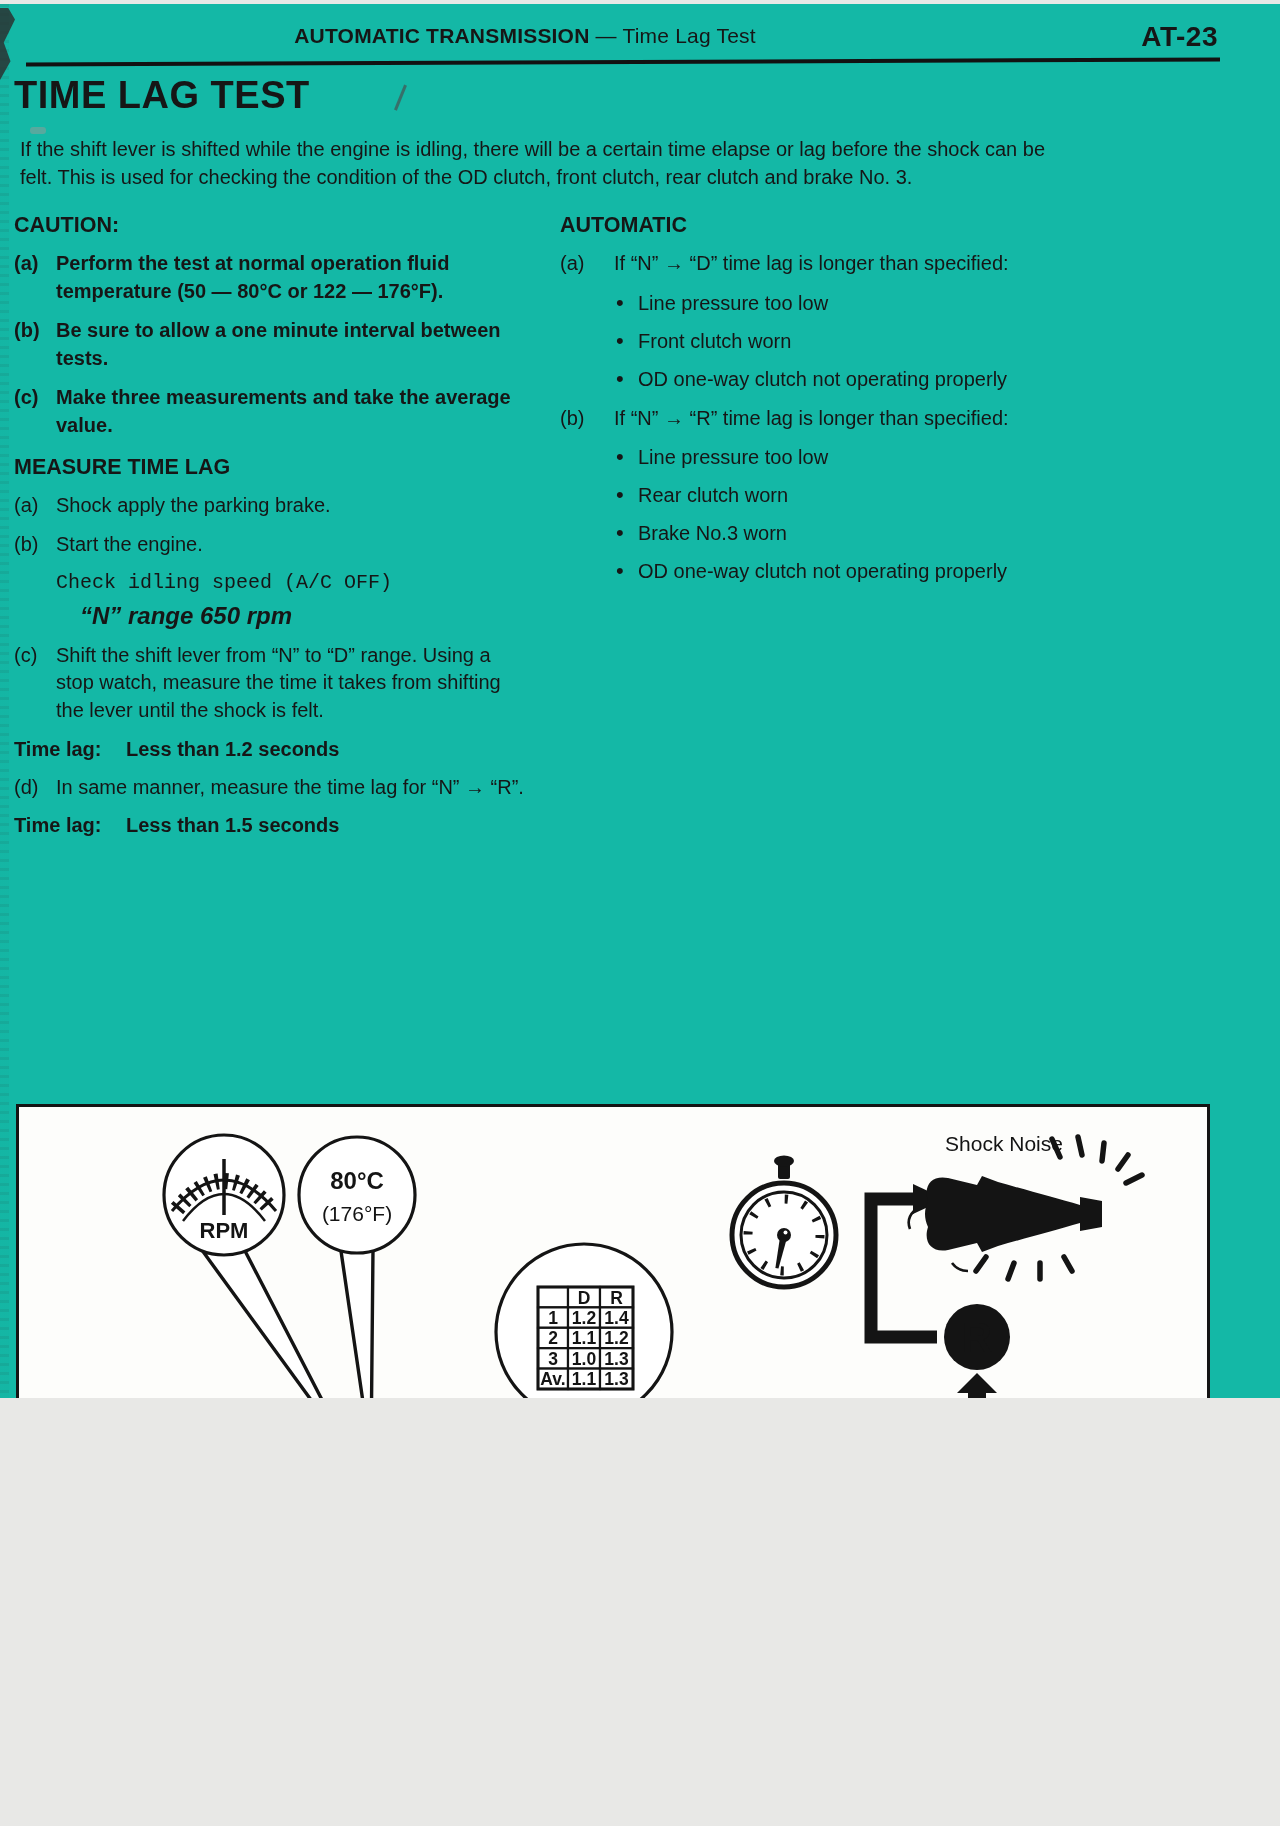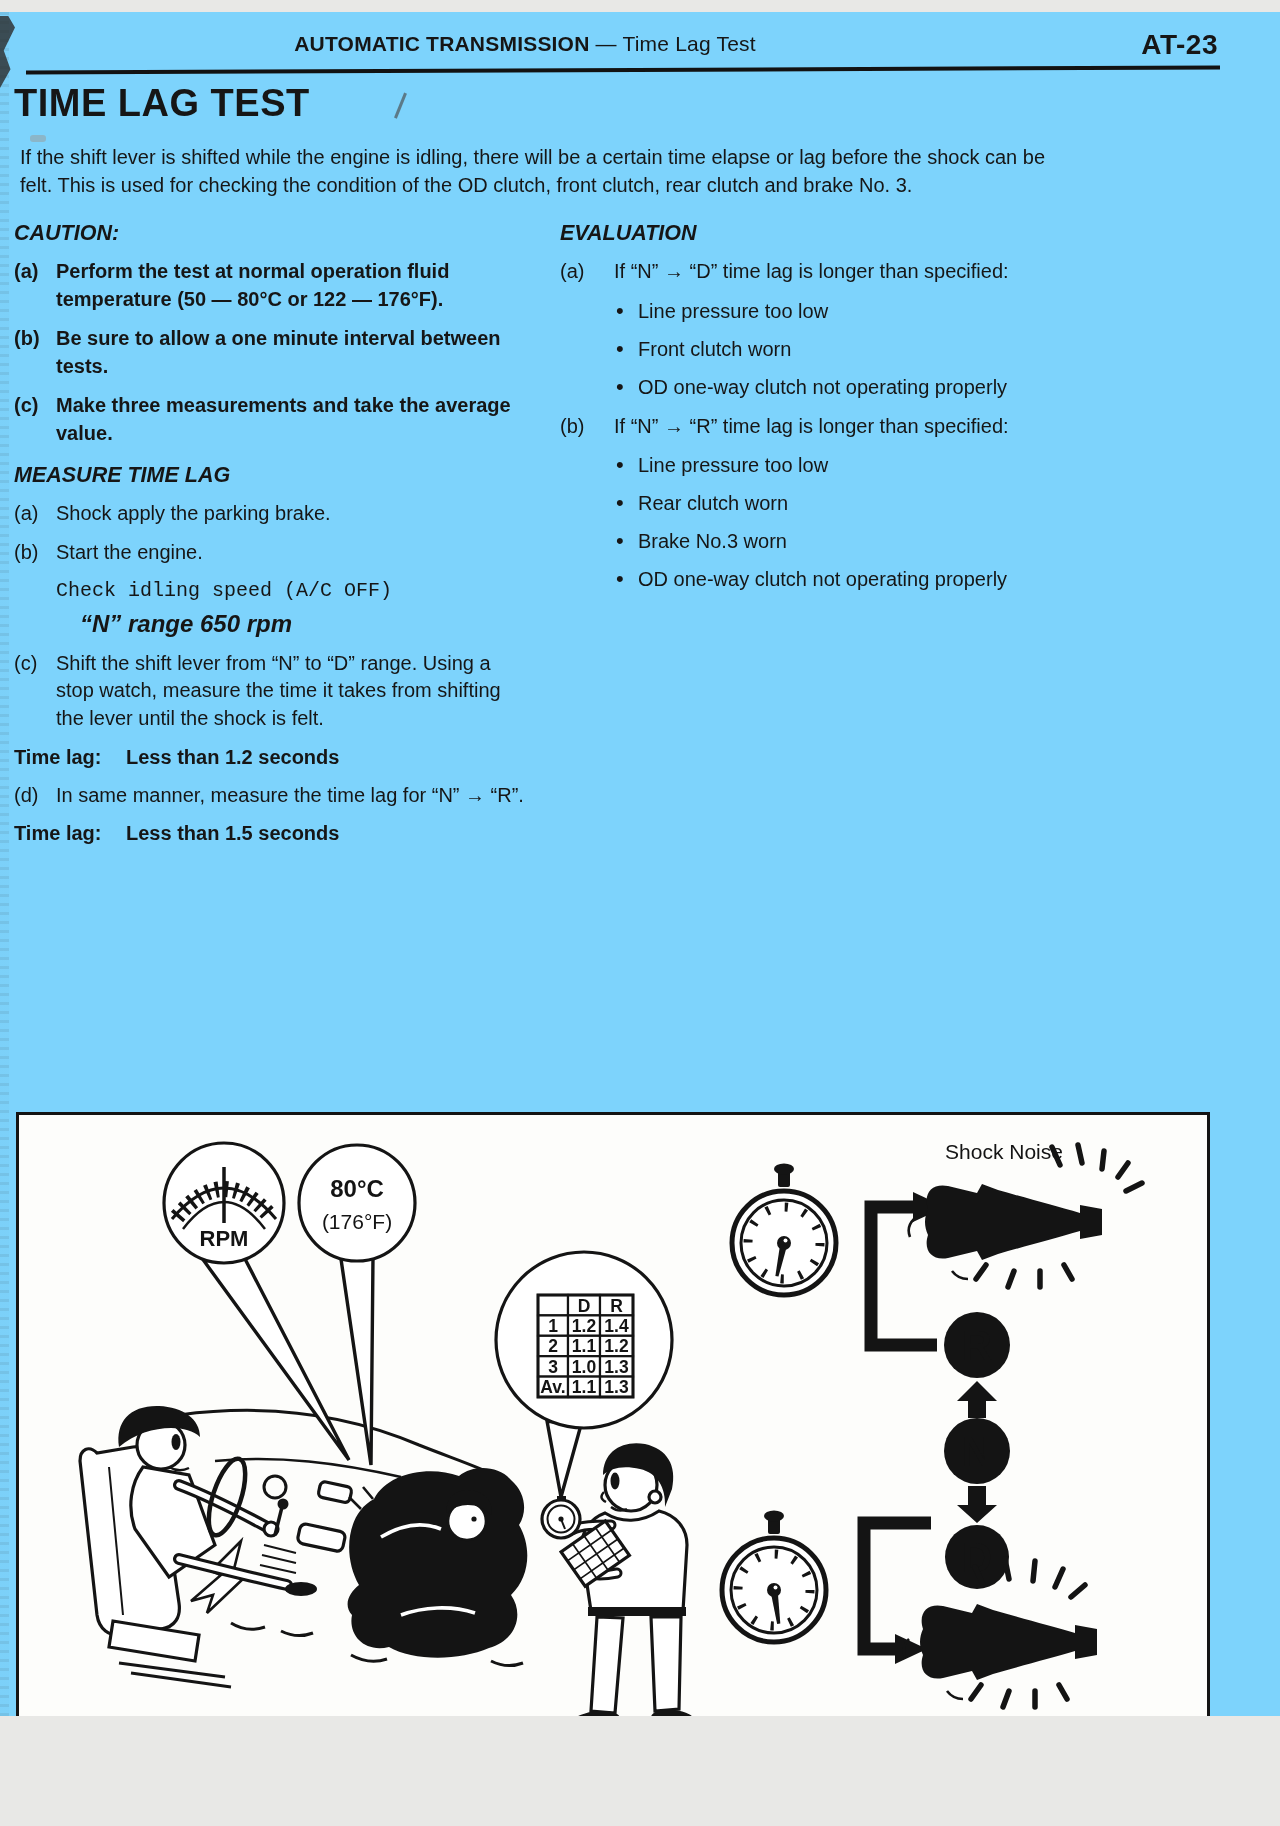--- a/index.html
+++ b/index.html
@@ -1,18 +1,18 @@
 <!DOCTYPE html>
 <html><head>
 <meta charset="utf-8">
 <style>
   html,body{margin:0;padding:0;background:#e8e8e6;}
   .page{
-    position:relative; width:1280px; height:1704px; margin:12px auto;
-    background:#7dd3fc; color:#161616; overflow:hidden;
+    position:relative; width:1280px; height:1394px; margin:4px auto;
+    background:#14b8a6; color:#161616; overflow:hidden;
     font-family:"Liberation Sans", sans-serif;
   }
   
   .scan-edge{position:absolute;left:0;top:0;width:9px;height:100%;
     background:repeating-linear-gradient(to bottom, rgba(40,40,40,.22) 0 3px, rgba(40,40,40,.03) 3px 9px);
     opacity:.45;}
   .corner-mark{position:absolute;left:0;top:4px;width:15px;height:72px;background:#2a2a2a;opacity:.8;
     clip-path:polygon(0 0,55% 0,100% 16%,25% 48%,70% 74%,0 100%);}
   .stray-slash{position:absolute;left:399px;top:80px;width:2.5px;height:27px;background:#4a4a4a;
     transform:rotate(22deg);opacity:.65;}
@@ -21,21 +21,21 @@
   .running-header{position:absolute;top:20px;left:0;width:1050px;text-align:center;
     font-size:21px;letter-spacing:.2px;}
   .rh-bold{font-weight:700;}
   .page-number{position:absolute;top:17px;right:62px;font-size:28px;font-weight:700;letter-spacing:.5px;}
   .header-rule{position:absolute;top:56px;left:26px;width:1194px;height:4px;background:#121212;transform:rotate(-0.25deg);}
   .doc-title{position:absolute;top:70px;left:14px;margin:0;font-size:38px;font-weight:700;letter-spacing:.5px;}
   .intro{position:absolute;top:131px;left:20px;width:1048px;margin:0;font-size:20px;line-height:1.42;}
   
   .col-left{position:absolute;top:206px;left:14px;width:514px;}
   .col-right{position:absolute;top:206px;left:560px;width:662px;}
-  h2.sec{font-size:21.5px;font-weight:700;margin:15px 0 6px;font-style:italic;}
+  h2.sec{font-size:21.5px;font-weight:700;margin:15px 0 6px;}
   .col-left h2.sec:first-child,.col-right h2.sec:first-child{margin-top:3px;}
   .li{display:flex;margin:12px 0;font-size:20px;line-height:1.38;}
   .li.bold{font-weight:700;}
   .li-label{flex:0 0 42px;}
   .col-right .li-label{flex:0 0 54px;}
   .subnote{margin:11px 0 8px 42px;font-size:20px;font-family:Liberation Mono, monospace;}
   .subspec{margin:8px 0 11px 66px;font-size:24px;font-weight:700;font-style:italic;}
   .spec{display:flex;margin:13px 0;font-size:20px;font-weight:700;align-items:flex-end;}
   .spec-label{flex:0 0 112px;}
   .bullet{position:relative;margin:11px 0;padding-left:78px;font-size:20px;line-height:1.35;}
@@ -109,21 +109,21 @@
       <span class="li-label">(d)</span>
       <span class="li-text">In same manner, measure the time lag for “N” → “R”.</span>
     </div>
     <div class="spec">
       <span class="spec-label">Time lag:</span>
       <span>Less than 1.5 seconds</span>
     </div>
   </div>
 
   <div class="col-right">
-    <h2 class="sec">EVALUATION</h2>
+    <h2 class="sec">AUTOMATIC</h2>
     <div class="li">
       <span class="li-label">(a)</span>
       <span class="li-text">If “N” → “D” time lag is longer than specified:</span>
     </div>
     <div class="bullet">Line pressure too low</div>
     <div class="bullet">Front clutch worn</div>
     <div class="bullet">OD one-way clutch not operating properly</div>
     <div class="li">
       <span class="li-label">(b)</span>
       <span class="li-text">If “N” → “R” time lag is longer than specified:</span>

